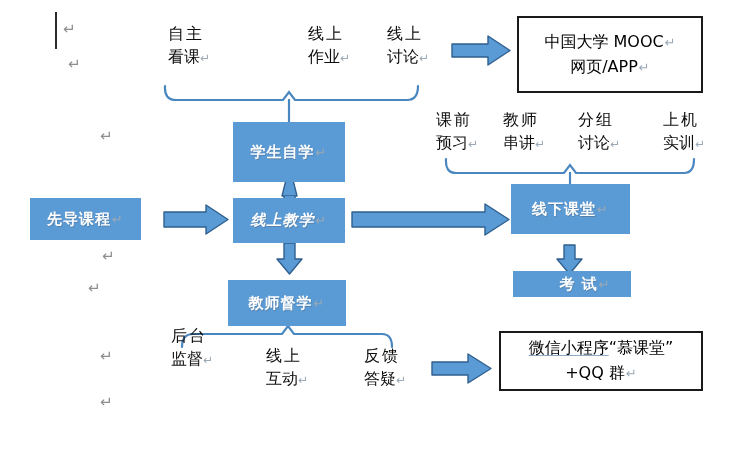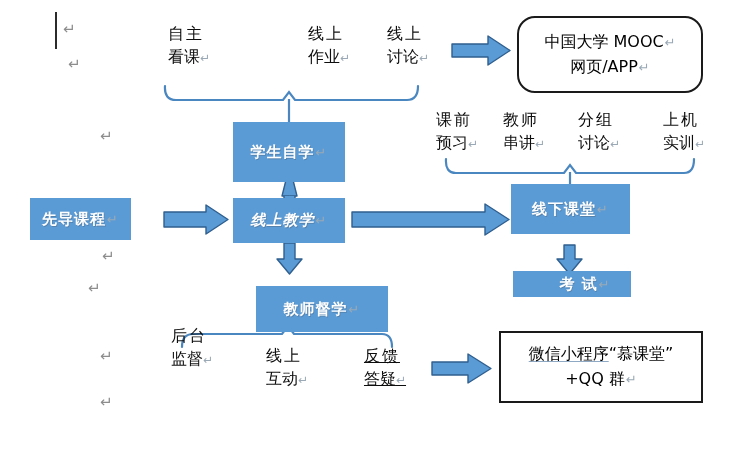--- a/index.html
+++ b/index.html
@@ -195,65 +195,65 @@
   </div>
 
   <div class="tlabel" style="left:192px; top:324px;">
     <div class="l1">后台</div>
     <div class="l2"><span>监督</span><span class="pilcrow">↵</span></div>
   </div>
   <div class="tlabel" style="left:287px; top:344px;">
     <div class="l1">线上</div>
     <div class="l2"><span>互动</span><span class="pilcrow">↵</span></div>
   </div>
-  <div class="tlabel" style="left:385px; top:344px;text-decoration:underline;">
+  <div class="tlabel" style="left:385px; top:344px;">
     <div class="l1">反馈</div>
     <div class="l2"><span>答疑</span><span class="pilcrow">↵</span></div>
   </div>
 
-  <div class="pbox" style="left:30px; top:198px; width:101px; height:42px;">
+  <div class="pbox" style="left:30px; top:198px; width:111px; height:42px;">
     <span>先导课程</span>
       <span class="pilcrow">↵</span>
   </div>
 
   <div class="pbox" style="left:233px; top:122px; width:112px; height:60px;">
     <span>学生自学</span>
       <span class="pilcrow">↵</span>
   </div>
 
   <div class="pbox" style="left:233px; top:198px; width:112px; height:45px;font-style:italic;">
     <span>线上教学</span>
       <span class="pilcrow">↵</span>
   </div>
 
-  <div class="pbox" style="left:228px; top:286px; width:132px; height:46px;margin-left:28px;">
+  <div class="pbox" style="left:228px; top:280px; width:118px; height:46px;">
     <span>教师督学</span>
       <span class="pilcrow">↵</span>
   </div>
 
   <div class="pbox" style="left:511px; top:184px; width:119px; height:50px;">
     <span>线下课堂</span>
       <span class="pilcrow">↵</span>
   </div>
 
   <div class="pbox" style="left:513px; top:271px; width:118px; height:26px;padding-left:26px;">
     <span>考  试</span>
       <span class="pilcrow">↵</span>
   </div>
 
-  <div class="obox" style="left:517px; top:16px; width:186px; height:77px;border-radius:18px;">
+  <div class="obox" style="left:517px; top:16px; width:186px; height:77px;">
     <div class="line">
       <span>中国大学 MOOC</span><span class="pilcrow">↵</span>
     </div>
     <div class="line">
       <span>网页/APP</span><span class="pilcrow">↵</span>
     </div>
   </div>
 
-  <div class="obox" style="left:499px; top:331px; width:204px; height:72px;">
+  <div class="obox" style="left:499px; top:331px; width:204px; height:60px;">
     <div class="line">
       <span class="underlined">微信小程序</span><span>“慕课堂”</span>
     </div>
     <div class="line">
       <span>+QQ 群</span><span class="pilcrow">↵</span>
     </div>
   </div>
 
 </div>
 

